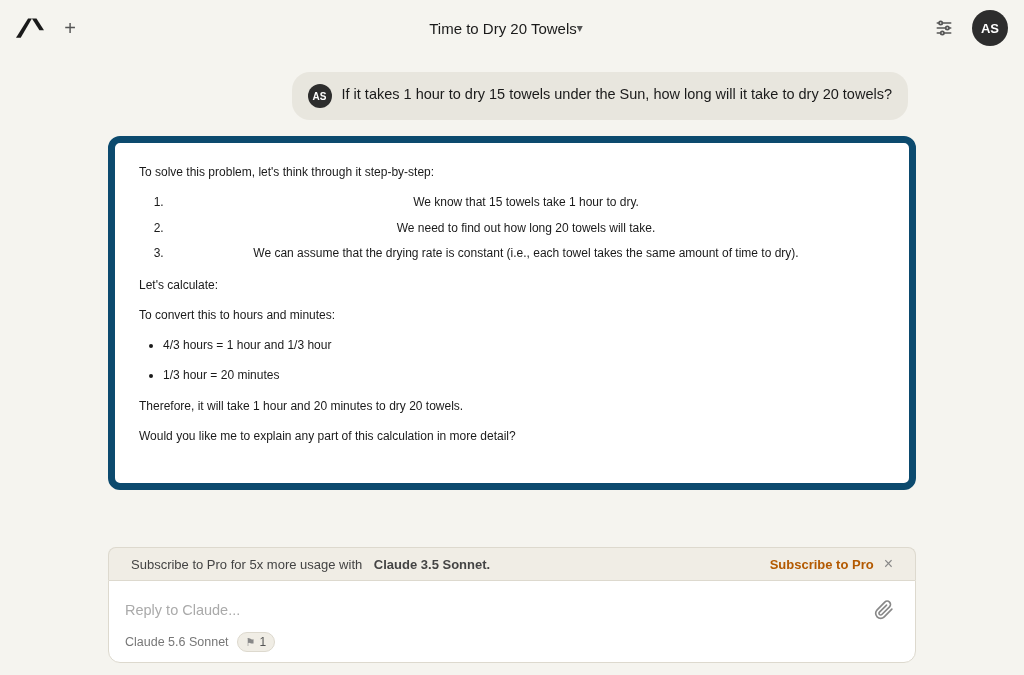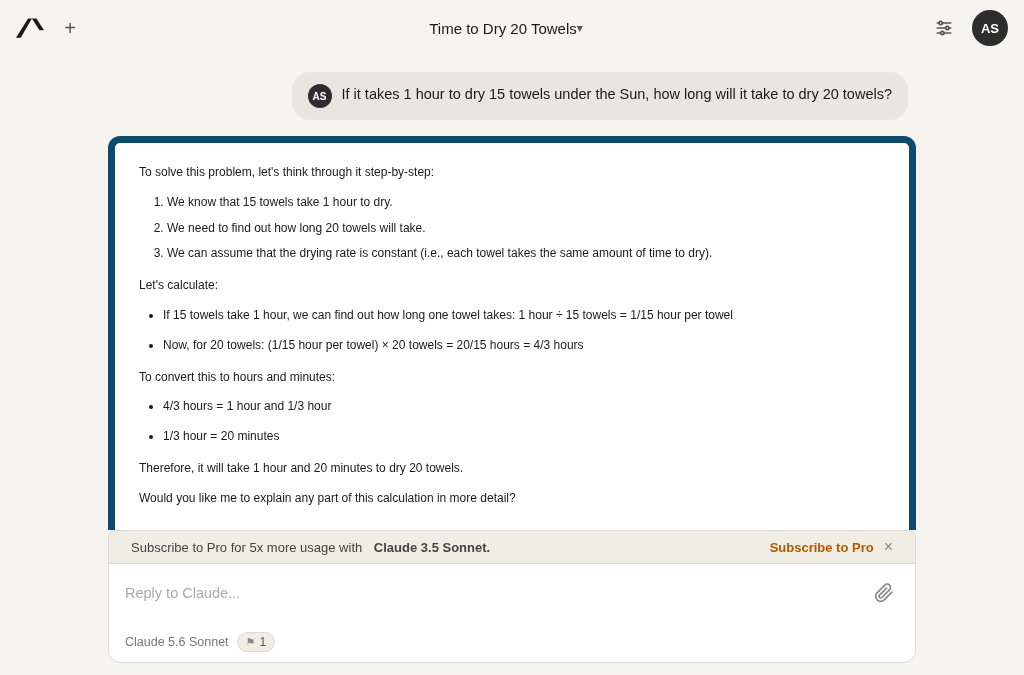--- a/index.html
+++ b/index.html
@@ -165,20 +165,21 @@
       font-size: 12px;
       color: #1a1a1a;
       line-height: 1.65;
       border: 7px solid #0c4a6e;
     }
     .assistant-response p {
       margin-bottom: 10px;
     }
     .assistant-response ol {
       margin: 8px 0 12px 28px;
+      text-align: center;
     }
     .assistant-response ol li {
       margin-bottom: 6px;
     }
     .assistant-response ul {
       margin: 8px 0 12px 24px;
     }
     .assistant-response ul li {
       margin-bottom: 10px;
       list-style: disc;
@@ -250,21 +251,21 @@
       margin: 0 auto;
       padding: 0 16px 12px;
     }
     .input-box {
       background: #fff;
       border: 1px solid #ddd9ce;
       border-radius: 0 0 12px 12px;
       padding: 14px 16px 10px;
       display: flex;
       flex-direction: column;
-      gap: 24px;
+      gap: 7px;
     }
     .input-field-row {
       display: flex;
       align-items: center;
       justify-content: space-between;
     }
     .input-placeholder {
       font-size: 14.5px;
       color: #aaa;
       flex: 1;
@@ -356,24 +357,20 @@
     </div>
 
     <div class="assistant-response">
       <p>To solve this problem, let's think through it step-by-step:</p>
       <ol>
         <li>We know that 15 towels take 1 hour to dry.</li>
         <li>We need to find out how long 20 towels will take.</li>
         <li>We can assume that the drying rate is constant (i.e., each towel takes the same amount of time to dry).</li>
       </ol>
       <p>Let's calculate:</p>
-      <ul>
-        <li>If 15 towels take 1 hour, we can find out how long one towel takes: 1 hour ÷ 15 towels = 1/15 hour per towel</li>
-        <li>Now, for 20 towels: (1/15 hour per towel) × 20 towels = 20/15 hours = 4/3 hours</li>
-      </ul>
       <p>To convert this to hours and minutes:</p>
       <ul>
         <li>4/3 hours = 1 hour and 1/3 hour</li>
         <li>1/3 hour = 20 minutes</li>
       </ul>
       <p>Therefore, it will take 1 hour and 20 minutes to dry 20 towels.</p>
       <p class="last-p">Would you like me to explain any part of this calculation in more detail?</p>
     </div>
 
   </div>

